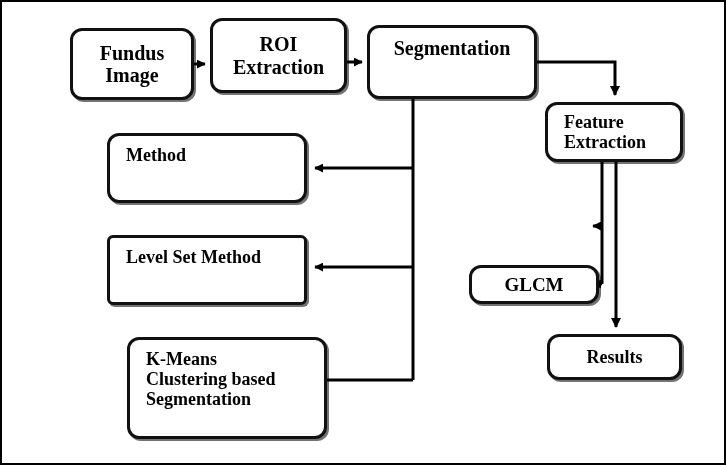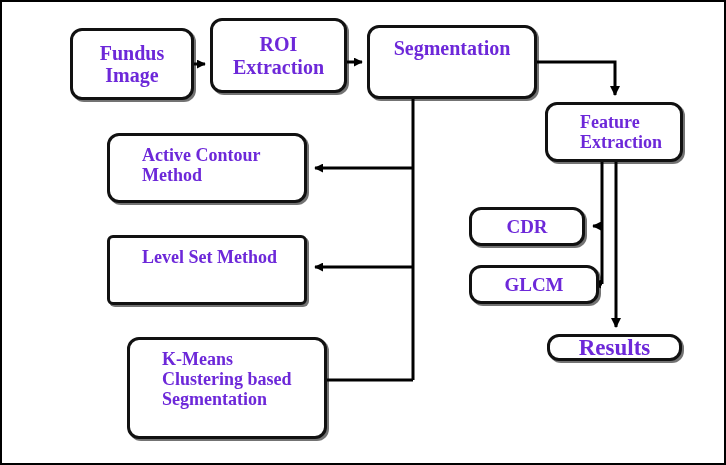--- a/index.html
+++ b/index.html
@@ -24,40 +24,40 @@
   }
   .node{
     position:absolute;
     box-sizing:border-box;
     background:#ffffff;
     border:3px solid #111111;
     border-radius:12px;
     display:flex;
     flex-direction:column;
     justify-content:center;
-    color:#6d28d9;
+    color:#000000;
     font-weight:bold;
     font-family:"Liberation Serif", serif;
     line-height:1.12;
     z-index:2;
     box-shadow:2px 2px 0 rgba(0,0,0,0.55);
   }
   .node .ln{display:block;white-space:pre;}
-  .al-left{align-items:flex-start;text-align:left;padding-left:32px;}
+  .al-left{align-items:flex-start;text-align:left;padding-left:16px;}
   .al-center{align-items:center;text-align:center;}
   .top-pad{justify-content:flex-start;padding-top:9px;font-family:Liberation Serif, serif;}
 
   
   #n-fundus   {left:68px;  top:26px;  width:124px; height:72px;  font-size:20px;}
   #n-roi      {left:208px; top:16px;  width:137px; height:75px;  font-size:20px;}
   #n-seg      {left:365px; top:23px;  width:170px; height:74px;  font-size:20px;}
   #n-feat     {left:543px; top:100px; width:138px; height:60px;  font-size:18px;}
   #n-cdr      {left:467px; top:205px; width:116px; height:39px;  font-size:19px;}
   #n-glcm     {left:467px; top:263px; width:130px; height:39px;  font-size:19px;}
-  #n-results  {left:545px; top:332px; width:135px; height:27px;  font-size:23px;}
+  #n-results  {left:545px; top:332px; width:135px; height:46px;  font-size:18px;}
   #n-active   {left:105px; top:131px; width:200px; height:70px;  font-size:18px;}
   #n-levelset {left:105px; top:233px; width:200px; height:70px;  font-size:18px;border-radius:6px;}
   #n-kmeans   {left:105px; top:335px; width:200px; height:102px; font-size:18px;margin-left:20px;}
 </style>
 </head>
 <body>
 
 <div id="canvas">
 
   <svg id="wires" viewBox="0 0 726 465">
@@ -109,34 +109,30 @@
 
   <div class="node al-center top-pad" id="n-seg">
     <span class="ln">Segmentation</span>
   </div>
 
   <div class="node al-left" id="n-feat">
     <span class="ln">Feature</span>
     <span class="ln">Extraction</span>
   </div>
 
-  <div class="node al-center" id="n-cdr">
-    <span class="ln">CDR</span>
-  </div>
 
   <div class="node al-center" id="n-glcm">
     <span class="ln">GLCM</span>
   </div>
 
   <div class="node al-center" id="n-results">
     <span class="ln">Results</span>
   </div>
 
   <div class="node al-left top-pad" id="n-active">
-    <span class="ln">Active Contour</span>
     <span class="ln">Method</span>
   </div>
 
   <div class="node al-left top-pad" id="n-levelset">
     <span class="ln">Level Set Method</span>
   </div>
 
   <div class="node al-left top-pad" id="n-kmeans">
     <span class="ln">K-Means</span>
     <span class="ln">Clustering based</span>

